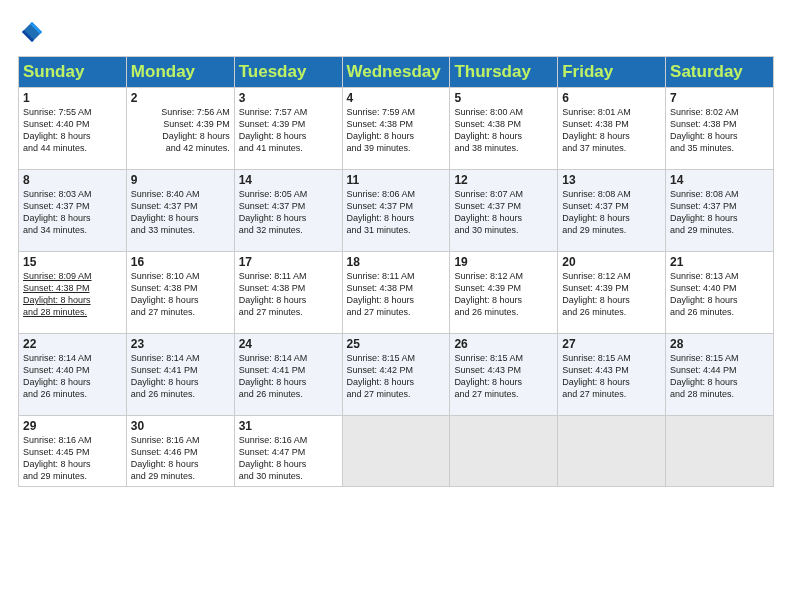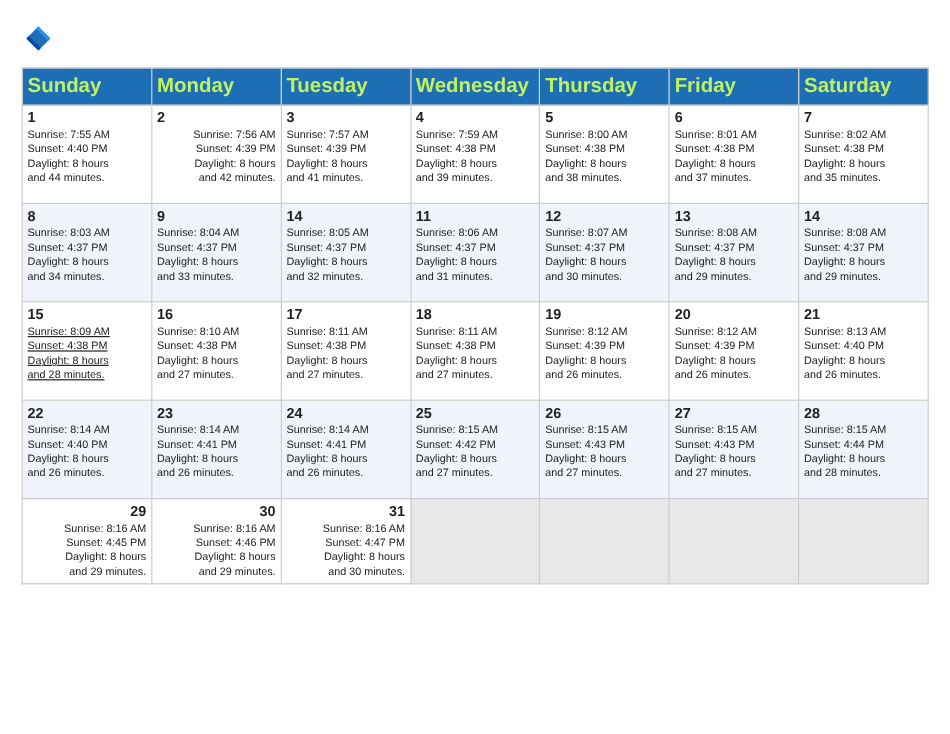--- a/index.html
+++ b/index.html
@@ -86,21 +86,20 @@
       display: block;
       margin-bottom: 1px;
     }
     .cell-text {
       font-size: 9px;
       line-height: 1.35;
       color: #222;
     }
     .last-row td {
       height: 53px;
-      text-align: right;
     }
   </style>
 </head>
 <body>
 
 <div class="page">
   <div class="header">
     <div class="logo">
       <svg class="logo-icon" viewBox="0 0 28 28">
         <polygon points="14,4 24,14 14,24 4,14" fill="#1e6eb5"></polygon>
@@ -185,21 +184,21 @@
         <tr>
           <td>
             <span class="day-num">8</span>
             <div class="cell-text" style="white-space: pre-line;">Sunrise: 8:03 AM
 Sunset: 4:37 PM
 Daylight: 8 hours
 and 34 minutes.</div>
           </td>
           <td>
             <span class="day-num">9</span>
-            <div class="cell-text" style="white-space: pre-line;">Sunrise: 8:04 AM
+            <div class="cell-text" style="white-space: pre-line;">Sunrise: 8:40 AM
 Sunset: 4:37 PM
 Daylight: 8 hours
 and 33 minutes.</div>
           </td>
           <td>
             <span class="day-num">14</span>
             <div class="cell-text" style="white-space: pre-line;">Sunrise: 8:05 AM
 Sunset: 4:37 PM
 Daylight: 8 hours
 and 32 minutes.</div>

